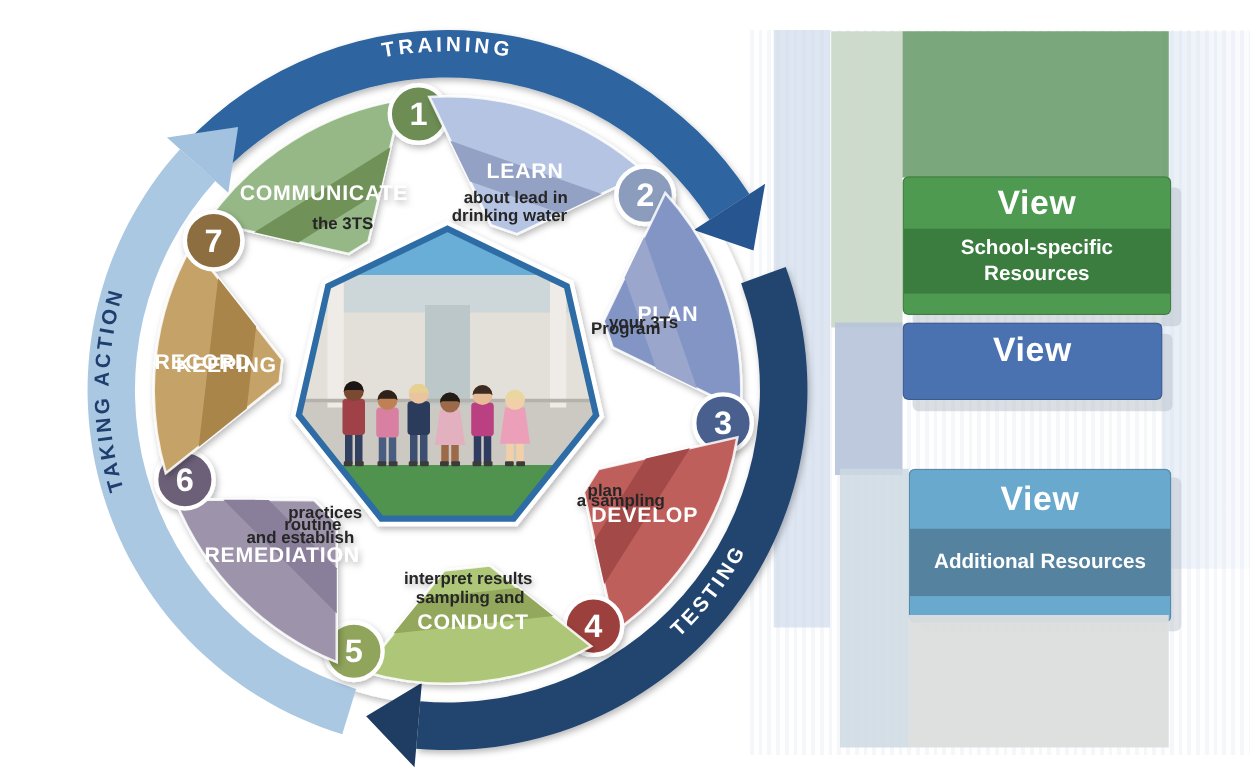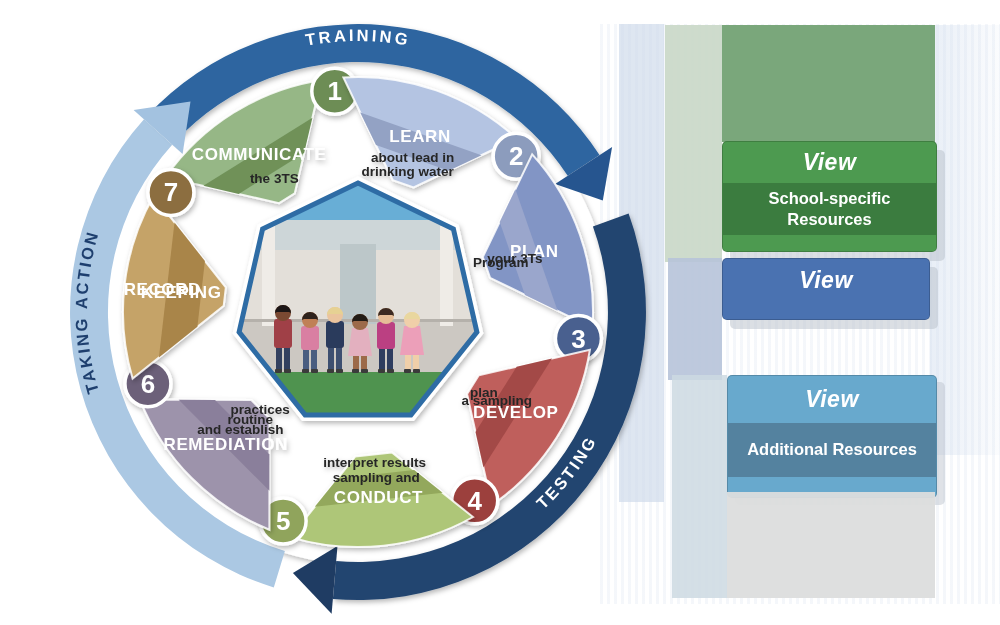--- a/index.html
+++ b/index.html
@@ -17,21 +17,21 @@
 
   .res-group .side-col{position:absolute;}
   .res-group .ext-block{position:absolute;}
   .res-btn{
     position:absolute;border-radius:5px;overflow:hidden;cursor:pointer;
     background:var(--main);border:1px solid rgba(0,0,0,.18);
     box-shadow:8px 9px 0 rgba(183,191,201,.5);
     color:#ffffff;text-align:center;
   }
   .res-btn .cta{display:flex;align-items:center;justify-content:center;
-    font-weight:bold;font-size:23px;letter-spacing:.5px;font-style:italic;}
+    font-weight:bold;font-size:27px;letter-spacing:.5px;}
   .res-btn .band{display:flex;align-items:center;justify-content:center;
     background:var(--band);font-weight:bold;font-size:16.5px;line-height:1.28;
     padding:3px 14px;}
   .res-btn .foot{background:var(--main);}
 
   .g1 .side-col{left:665px;top:25px;width:57px;height:237px;background:var(--side);opacity:.9;}
   .g1 .ext-block{left:722px;top:25px;width:213px;height:117px;background:var(--ext);opacity:.92;}
   .g1 .res-btn{left:722px;top:141px;width:213px;}
   .g1 .cta{height:41px;} .g1 .band{min-height:46px;text-align:center;} .g1 .foot{height:16px;}
 

